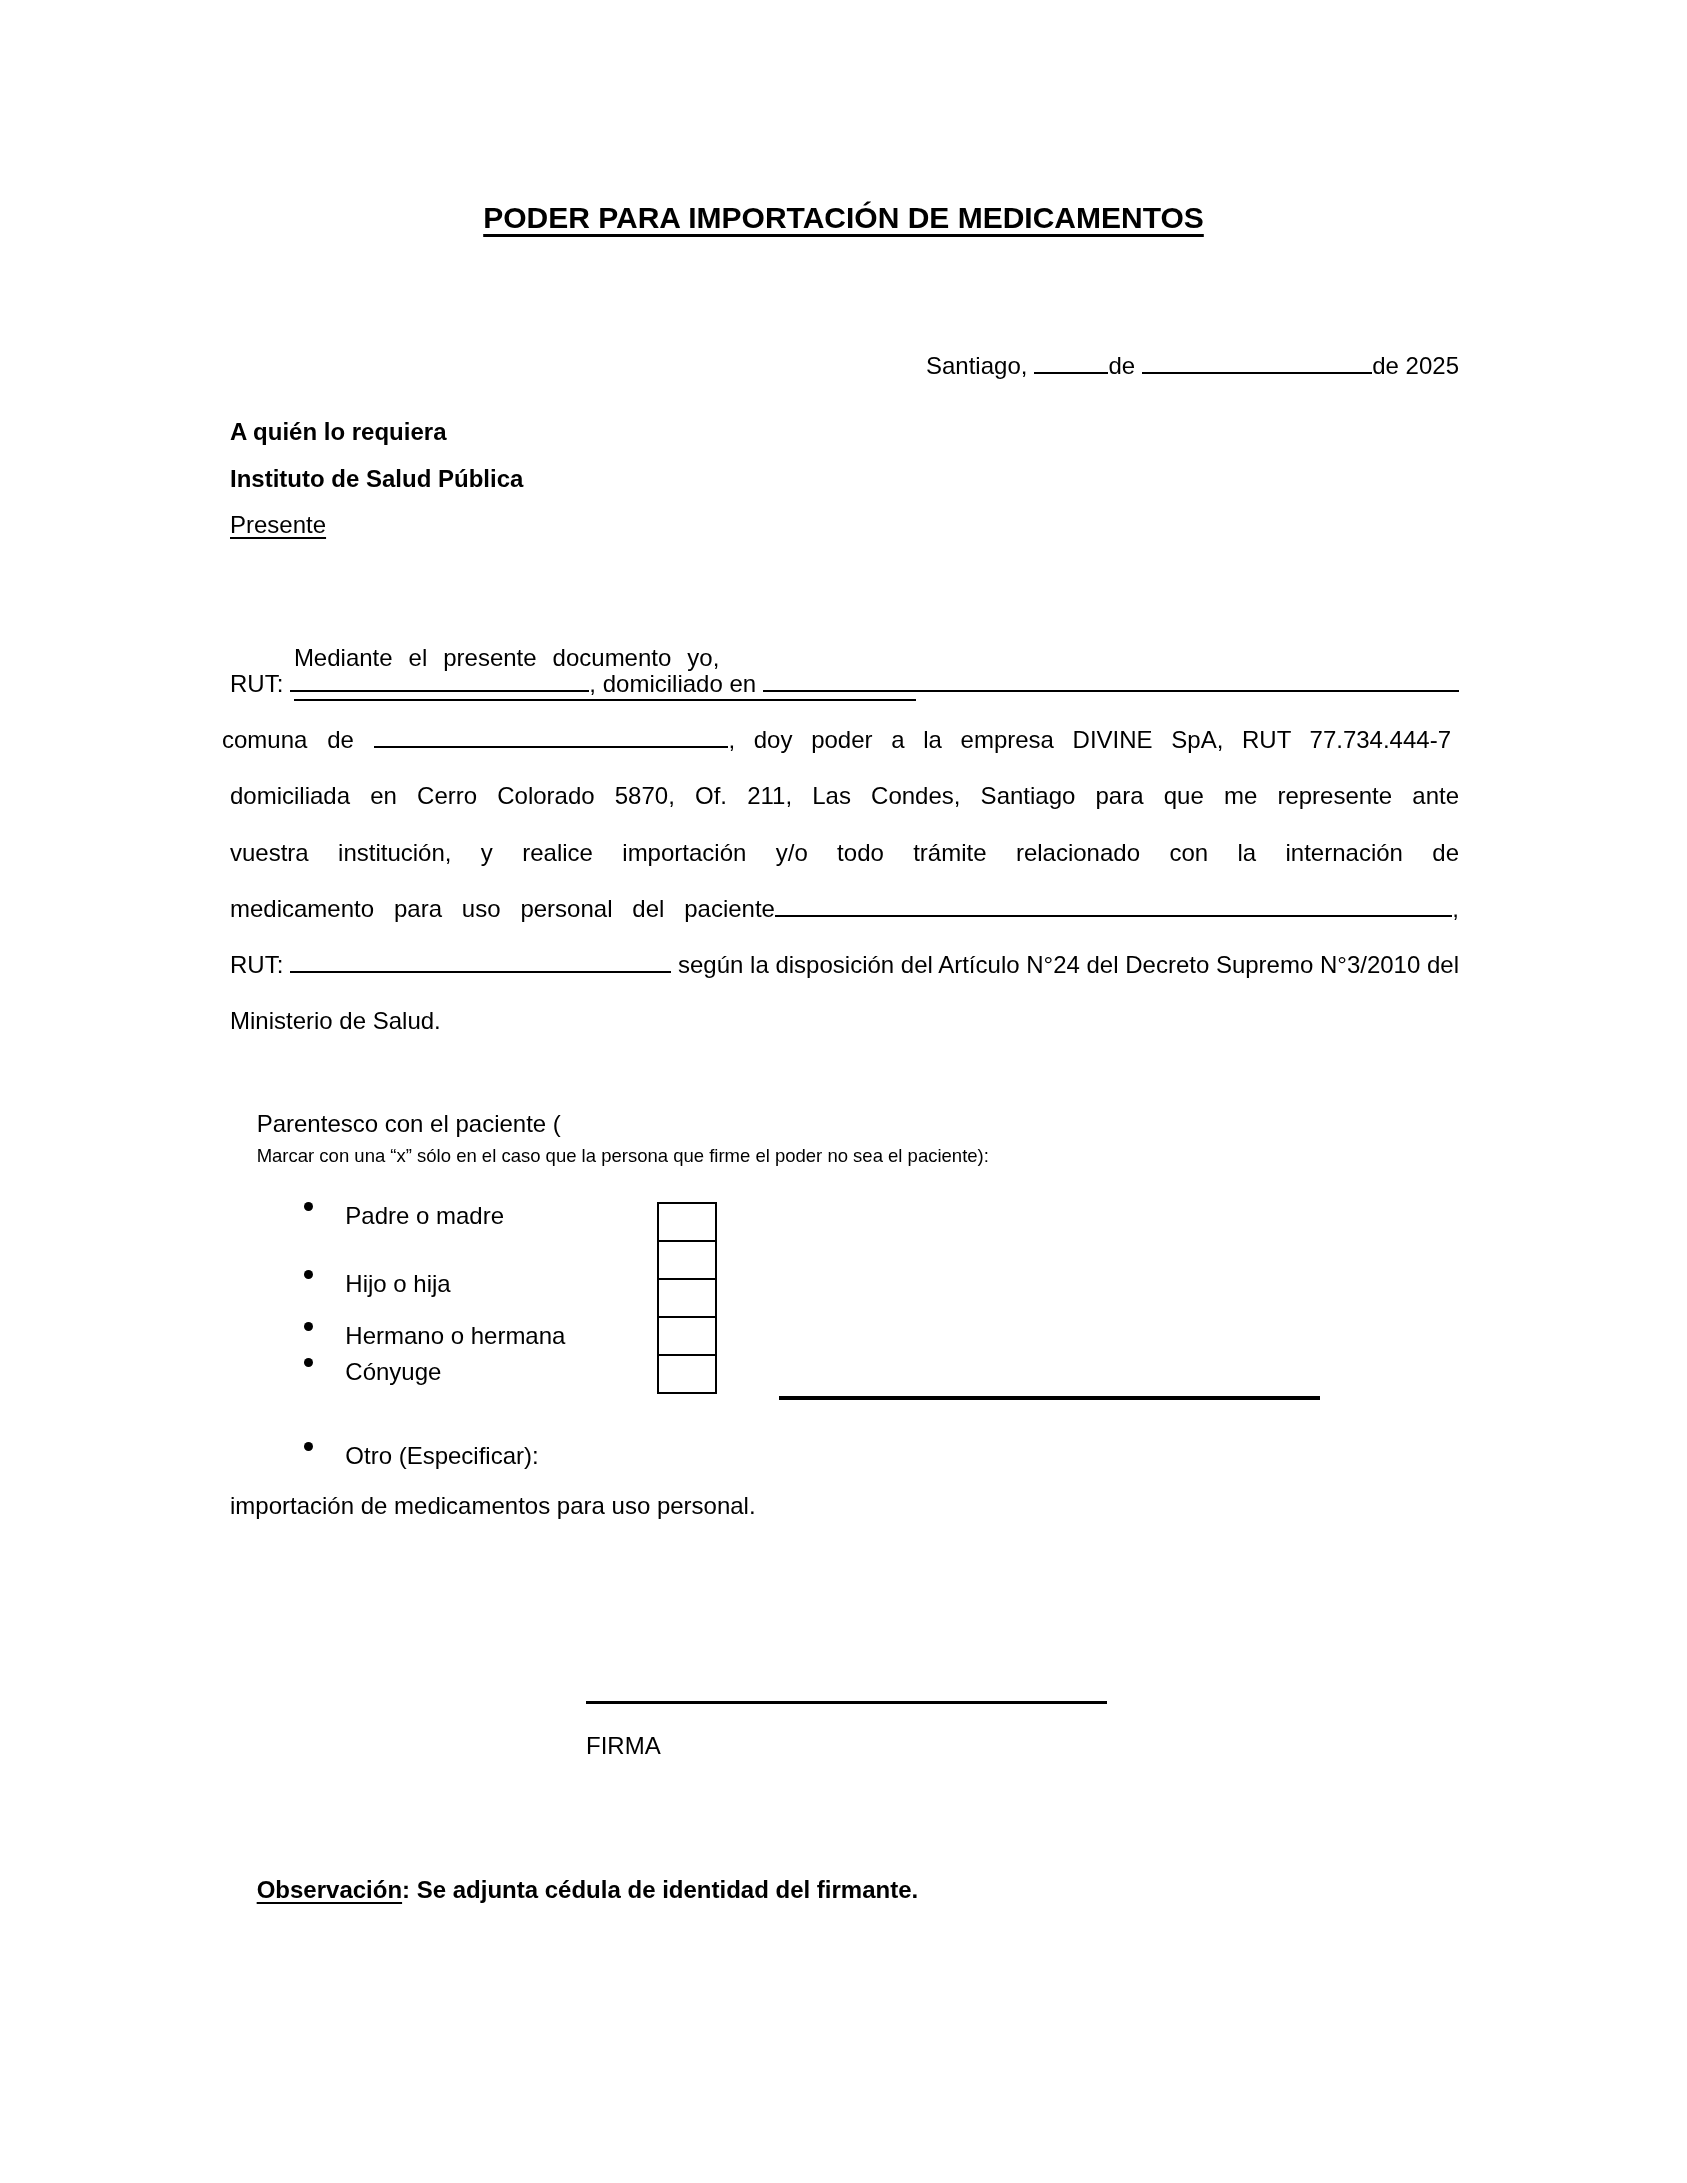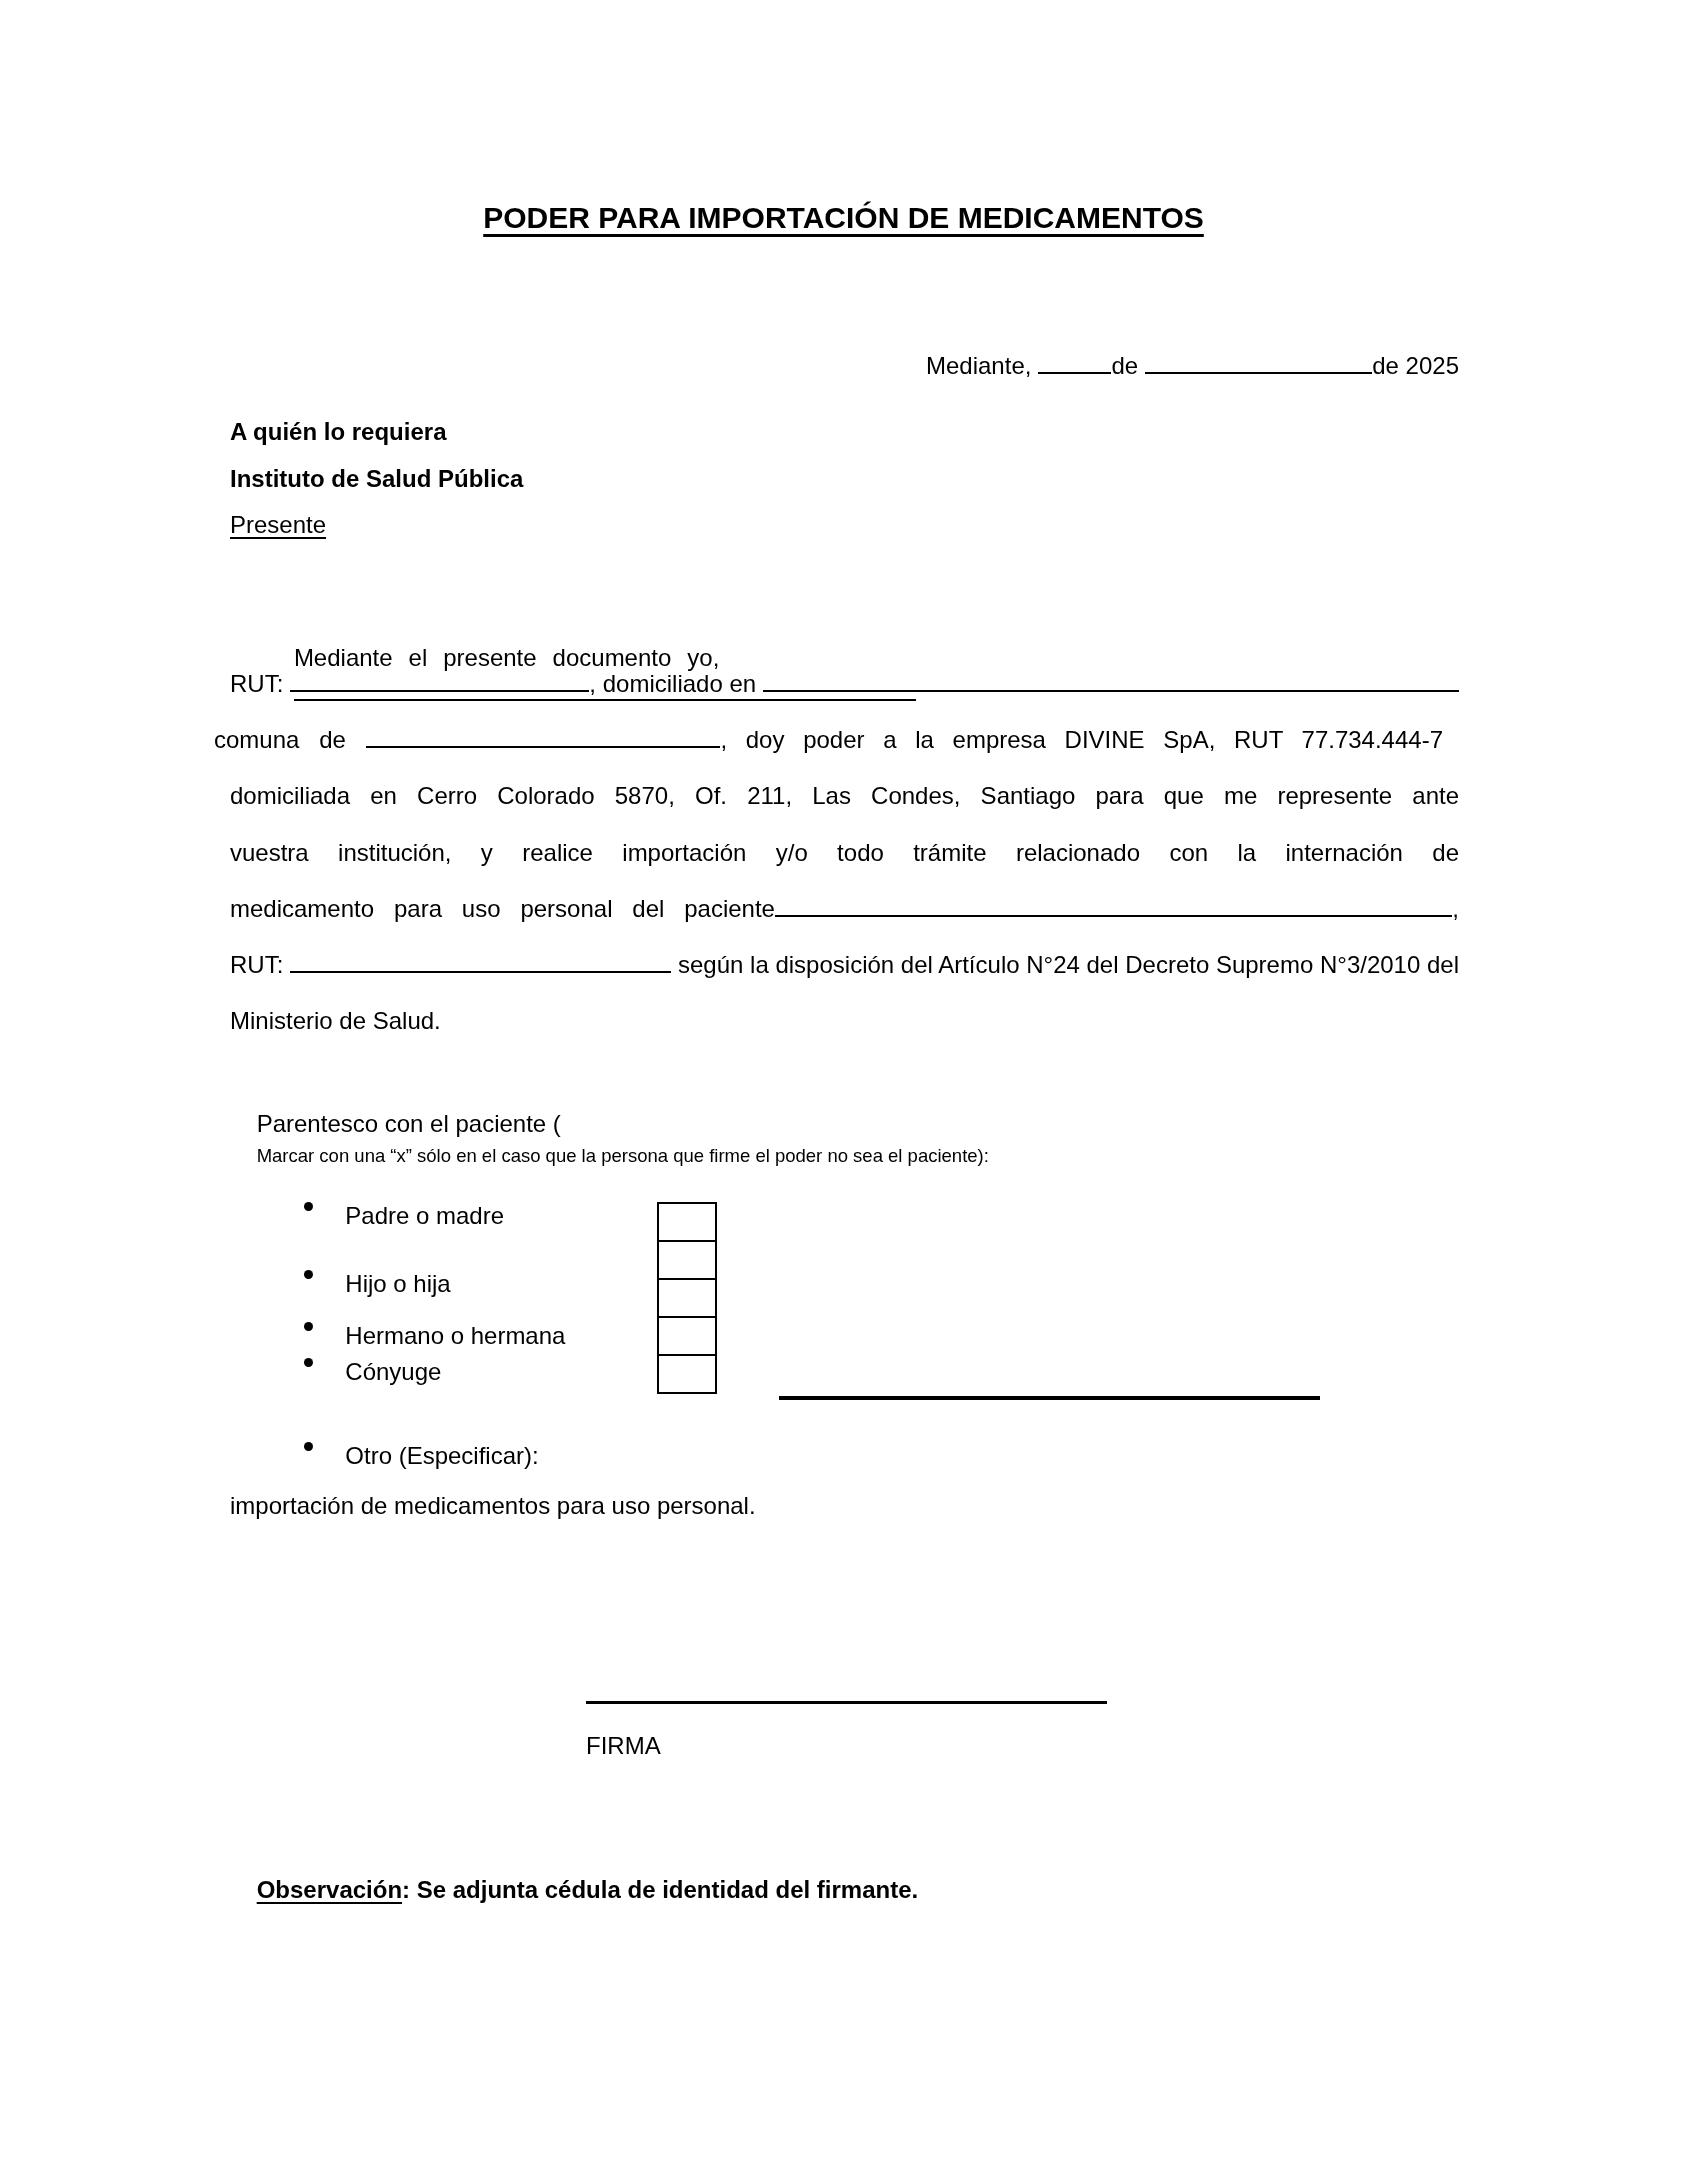--- a/index.html
+++ b/index.html
@@ -46,21 +46,21 @@
   .firma-label{position:absolute;left:586px;top:1732px;width:521px;text-align:left;font-size:24px;}
 </style>
 </head>
 <body>
 
 <div class="page">
 
   <div class="title">PODER PARA IMPORTACIÓN DE MEDICAMENTOS</div>
 
   <div class="flexline" style="left:926px;top:351px;width:533px;">
-    <span class="t">Mediante, </span>
+    <span class="t">Santiago, </span>
     <span class="blank grow" style="flex-grow:1;"></span>
     <span class="t">de </span>
     <span class="blank grow" style="flex-grow:3.1;"></span>
     <span class="t">de 2025</span>
   </div>
 
   <div class="line bold" style="left:230px;top:417px;">A quién lo requiera</div>
   <div class="line bold" style="left:230px;top:464px;">Instituto de Salud Pública</div>
   <div class="line ul3" style="left:230px;top:510px;">Presente</div>
 
@@ -69,21 +69,21 @@
     <span class="blank" style="width:622px;"></span>
   </div>
 
   <div class="flexline" style="left:230px;top:669px;width:1229px;">
     <span class="t">RUT: </span>
     <span class="blank grow" style="flex-grow:43;"></span>
     <span class="t">, domiciliado en </span>
     <span class="blank grow" style="flex-grow:100;"></span>
   </div>
 
-  <div class="flexline" style="left:214px;top:725px;width:1229px;text-align:center;">
+  <div class="flexline" style="left:222px;top:725px;width:1229px;text-align:center;">
     <span class="t ws20">comuna de </span>
     <span class="blank grow" style="flex-grow:1;"></span>
     <span class="t ws18">, doy poder a la empresa DIVINE SpA, RUT 77.734.444-7</span>
   </div>
 
   <div class="jline" style="left:230px;top:781px;width:1229px;">domiciliada en Cerro Colorado 5870, Of. 211, Las Condes, Santiago para que me represente ante</div>
   <div class="jline" style="left:230px;top:838px;width:1229px;">vuestra institución, y realice importación y/o todo trámite relacionado con la internación de</div>
 
   <div class="flexline" style="left:230px;top:894px;width:1229px;">
     <span class="t ws20">medicamento para uso personal del paciente</span>

